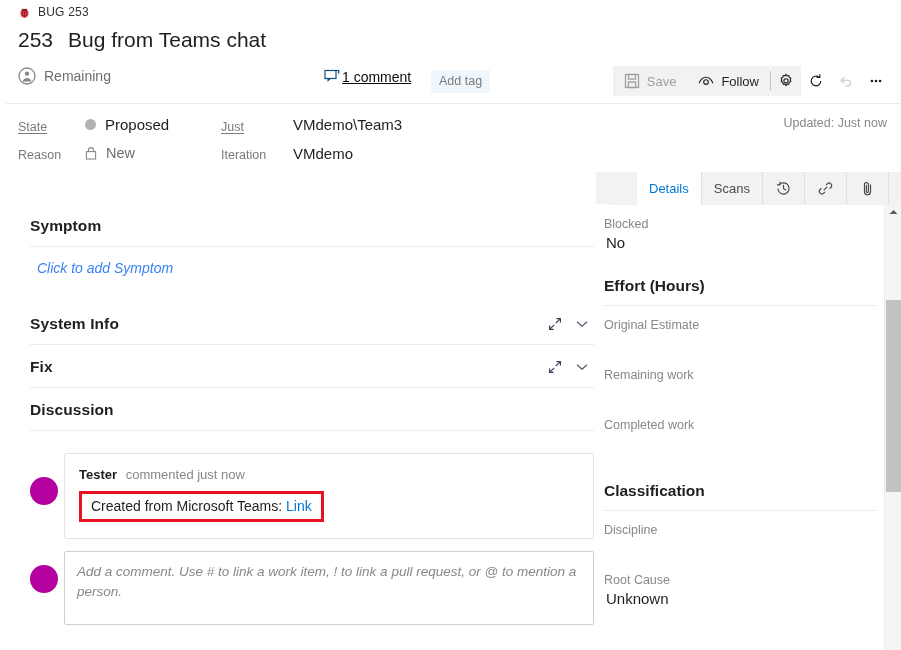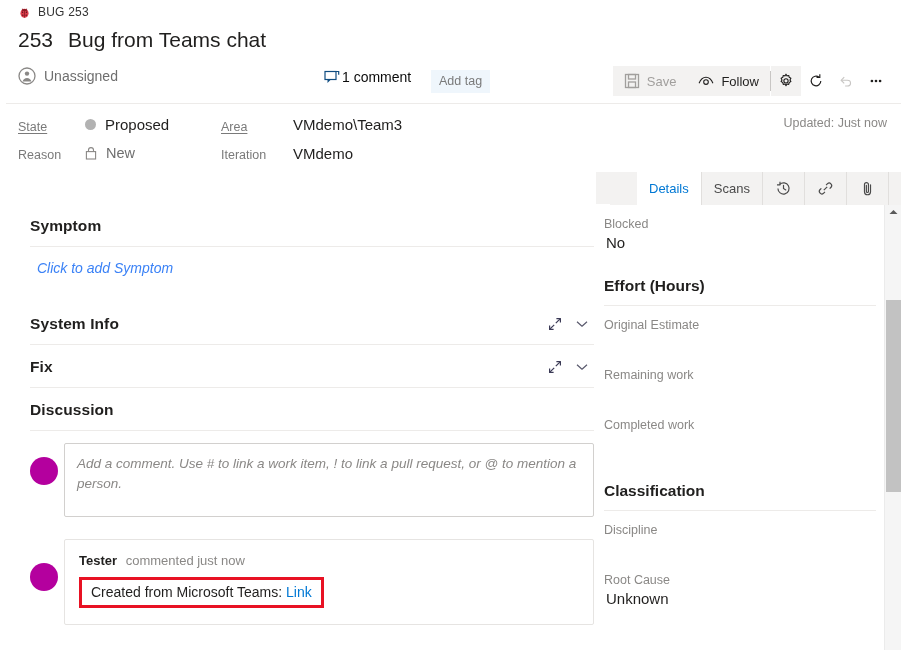--- a/index.html
+++ b/index.html
@@ -40,23 +40,24 @@
   }
   .assigned {
     position: absolute; left: 0; top: 1px;
     display: flex; align-items: center; gap: 8px;
     font-size: 14px; color: #6e6e6e;
   }
   .person-ico { width: 18px; height: 18px; display: block; }
 
   .comment-count {
     position: absolute; left: 306px; top: 3px;
-    display: flex; align-items: center; gap: 2px;
+    display: flex; align-items: flex-start; gap: 2px;
     font-size: 14px; color: #0b0b0b;
     cursor: pointer;
+    text-decoration: underline;
   }
   .comment-ico { width: 16px; height: 15px; display: block; }
 
   .add-tag {
     position: absolute; left: 431px; top: 70px;
     background: #eff6fc; color: #7a7a7a;
     font-size: 12.5px; padding: 4px 8px 5px;
     border: none; cursor: pointer;
     font-family: "Liberation Sans", sans-serif;
   }
@@ -220,21 +221,21 @@
       <span class="wi-title">Bug from Teams chat</span>
     </div>
 
     <div class="meta-row">
       <div class="assigned">
         <svg class="person-ico" viewBox="0 0 18 18">
           <circle cx="9" cy="9" r="8" fill="none" stroke="#8a8886" stroke-width="1.3"></circle>
           <circle cx="9" cy="6.6" r="2.2" fill="#8a8886"></circle>
           <path d="M4.6 14.6c.6-2.3 2.3-3.5 4.4-3.5s3.8 1.2 4.4 3.5z" fill="#8a8886"></path>
         </svg>
-        <span>Unassigned</span>
+        <span>Remaining</span>
       </div>
 
       <div class="comment-count">
         <svg class="comment-ico" viewBox="0 0 16 15">
           <rect x="1" y="1.5" width="11" height="8" fill="none" stroke="#0f4c81" stroke-width="1.2"></rect>
           <path d="M11.5 1.5h3.2v3.2" fill="none" stroke="#0f4c81" stroke-width="1.2"></path>
           <path d="M3.5 9.5v3.6l3.4-3.6z" fill="#0f4c81"></path>
         </svg>
         <span>1 comment</span>
       </div>
@@ -304,21 +305,21 @@
 
     <span class="f-label" style="left:18px; top:36px;">Reason</span>
     <span class="f-value muted" style="left:85px; top:33px;">
       <svg class="lock-ico" viewBox="0 0 12 14">
         <rect x="1.4" y="5.6" width="9.2" height="7.4" fill="none" stroke="#8a8886" stroke-width="1.1"></rect>
         <path d="M3.5 5.6V4.1a2.5 2.5 0 0 1 5 0v1.5" fill="none" stroke="#8a8886" stroke-width="1.1"></path>
       </svg>
       <span>New</span>
     </span>
 
-    <span class="f-label" style="left:221px; top:8px; text-decoration:underline; text-underline-offset:2px;">Area</span>
+    <span class="f-label" style="left:221px; top:8px; text-decoration:underline; text-underline-offset:2px;">Just</span>
     <span class="f-value" style="left:293px; top:4px;">VMdemo\Team3</span>
 
     <span class="f-label" style="left:221px; top:36px;">Iteration</span>
     <span class="f-value" style="left:293px; top:33px;">VMdemo</span>
   </div>
 
   <span class="updated">Updated: Just now</span>
 
   <div class="tabstrip-bg"></div>
   <div class="tabstrip">
@@ -396,38 +397,38 @@
     </div>
 
     <div class="sec">
       <div class="sec-head">
         <span class="sec-title">Discussion</span>
       </div>
       <div class="sec-rule"></div>
     </div>
 
     <div style="position:relative;">
-      <div class="avatar" style="left:16px; top:14px;"></div>
-      <div class="comment-box">Add a comment. Use # to link a work item, ! to link a pull request, or @ to mention a person.</div>
-    </div>
-
-    <div style="position:relative;">
       <div class="avatar" style="left:16px; top:24px;"></div>
       <div class="comment-item">
         <div class="c-head">
           <span class="c-author">Tester</span>
           <span class="c-when">commented just now</span>
         </div>
         <div class="c-body-wrap">
           <div class="c-body">
             <span>Created from Microsoft Teams: </span><span class="c-link">Link</span>
           </div>
         </div>
       </div>
     </div>
+
+    <div style="position:relative;">
+      <div class="avatar" style="left:16px; top:14px;"></div>
+      <div class="comment-box">Add a comment. Use # to link a work item, ! to link a pull request, or @ to mention a person.</div>
+    </div>
   </div>
 
   <div class="vert-div"></div>
 
   <div class="right-pane">
 
     <div class="r-label">Blocked</div>
     <div class="r-value-sm">No</div>
 
     <div class="r-group-title">Effort (Hours)</div>

